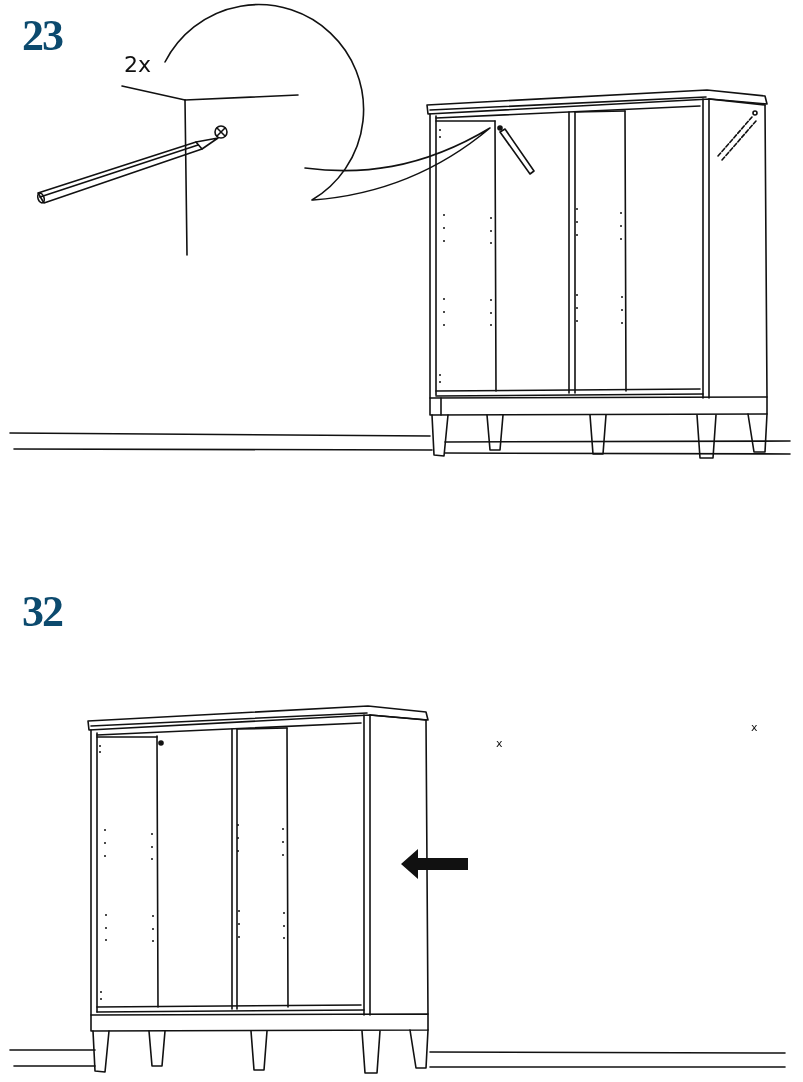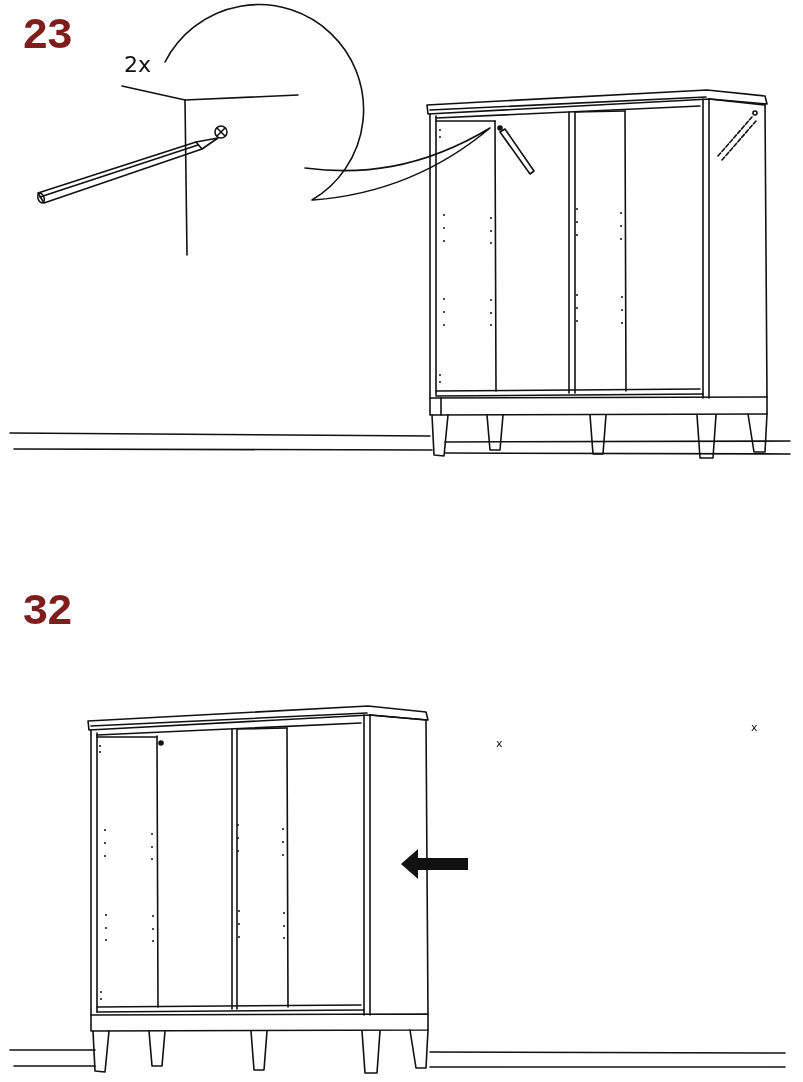--- a/index.html
+++ b/index.html
@@ -1,17 +1,17 @@
 <!DOCTYPE html>
 <html><head>
 <meta charset="utf-8">
 <style>
   html, body { margin:0; padding:0; background:#ffffff; }
   body { width:803px; height:1082px; position:relative; overflow:hidden; font-family:"DejaVu Sans", sans-serif; }
-  .step-number { position:absolute; font-family:Liberation Mono, monospace; font-weight:bold; font-size:44px; color:#7f1d1d; letter-spacing:-2px; line-height:1; }
+  .step-number { position:absolute; font-family:Liberation Serif, serif; font-weight:bold; font-size:44px; color:#0c4a6e; letter-spacing:-2px; line-height:1; }
   .qty-label { position:absolute; font-family:"DejaVu Sans", sans-serif; font-size:22px; color:#111; line-height:1; }
   .mark { position:absolute; font-family:"DejaVu Sans", sans-serif; font-size:11px; color:#111; line-height:1; }
   svg.illus { position:absolute; left:0; top:0; }
 </style>
 </head>
 <body>
 
 <div class="step-number" style="left:22px; top:14px;">23</div>
 <div class="qty-label" style="left:124px; top:54px;">2x</div>
 

